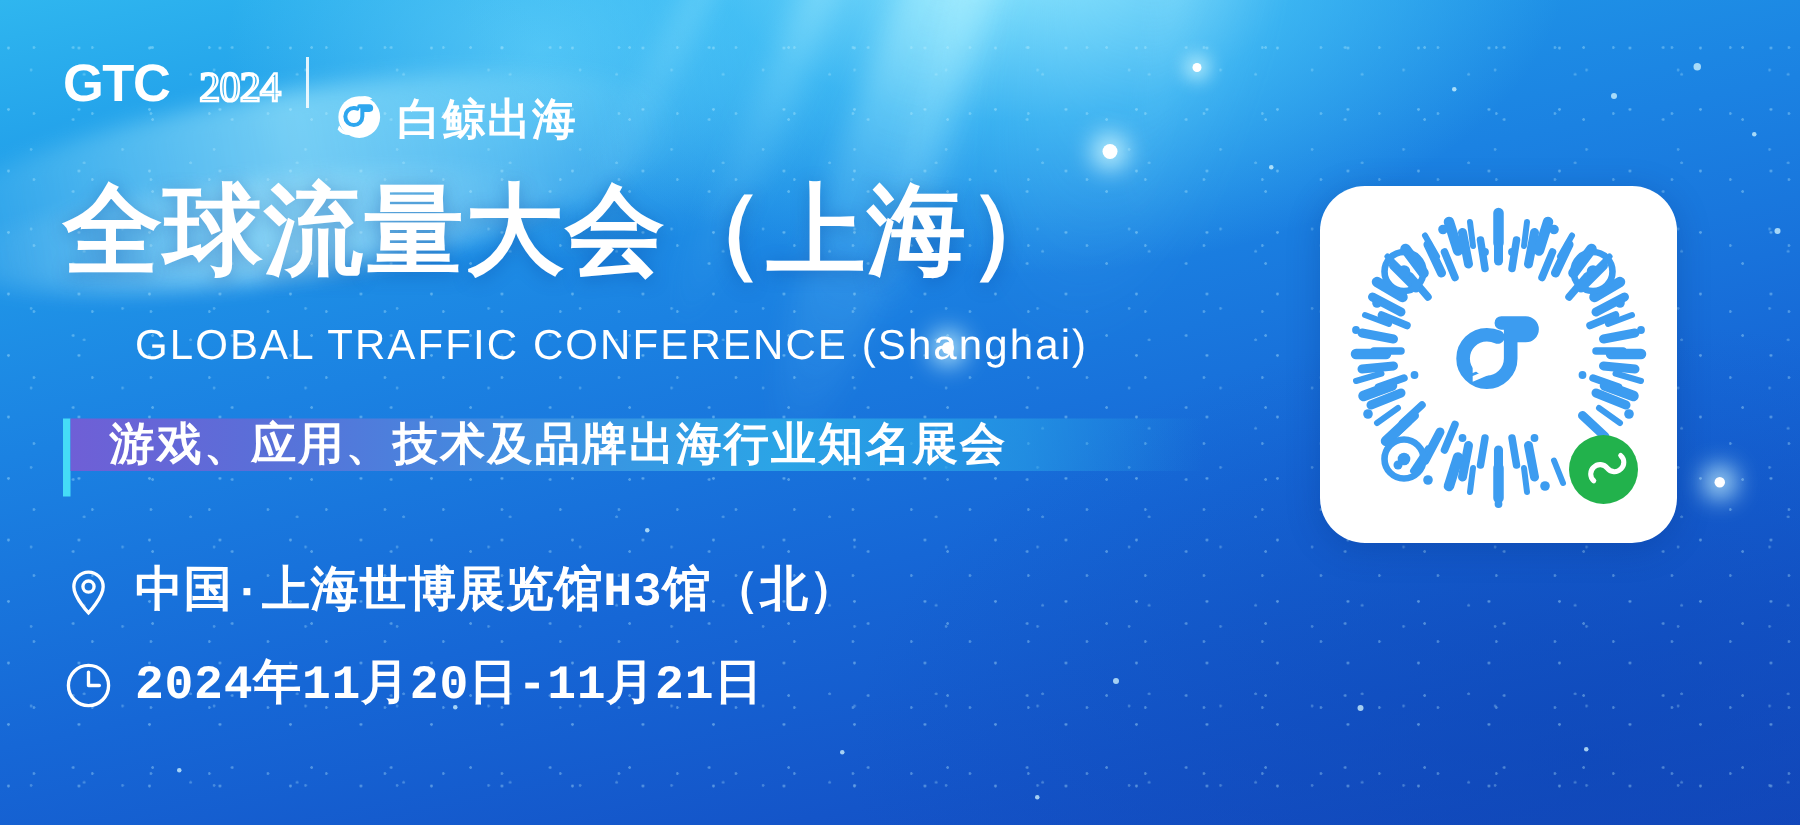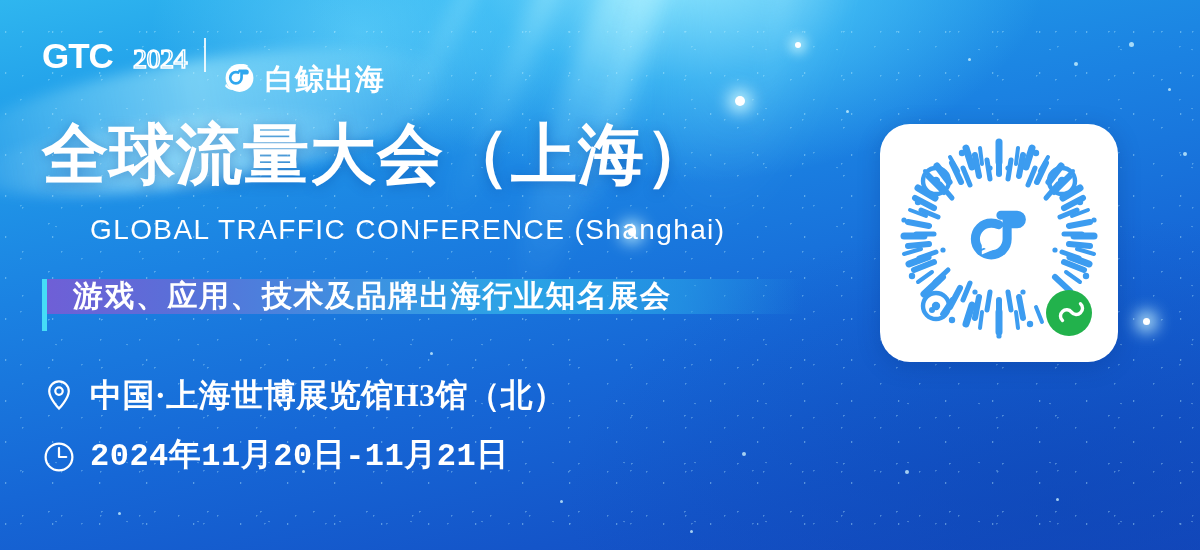--- a/index.html
+++ b/index.html
@@ -98,21 +98,21 @@
     font-size:30px;font-weight:700;color:#fff;letter-spacing:1.5px;
     font-family:"DejaVu Sans",sans-serif;white-space:nowrap;padding-left:26px;
   }
   
   .info{position:absolute;left:42px;display:flex;align-items:center;}
   .info-loc{top:378px;}
   .info-date{top:440px;}
   .info-icon{width:34px;height:34px;flex:none;margin-right:14px;}
   .info-text{
     font-size:32px;font-weight:700;color:#fff;letter-spacing:.5px;line-height:1;
-    font-family:Liberation Serif, serif;white-space:nowrap;
+    font-family:Liberation Mono, monospace;white-space:nowrap;
   }
   .info-date .info-text{font-family:Liberation Mono, monospace;}
   
   .qr-card{
     position:absolute;left:880px;top:124px;width:238px;height:238px;
     background:#fff;border-radius:30px;box-shadow:0 4px 22px rgba(5,45,120,.25);
   }
   .qr-inner{position:absolute;inset:0;}
   .qr-center-g{
     position:absolute;left:50%;top:50%;transform:translate(-50%,-50%);

